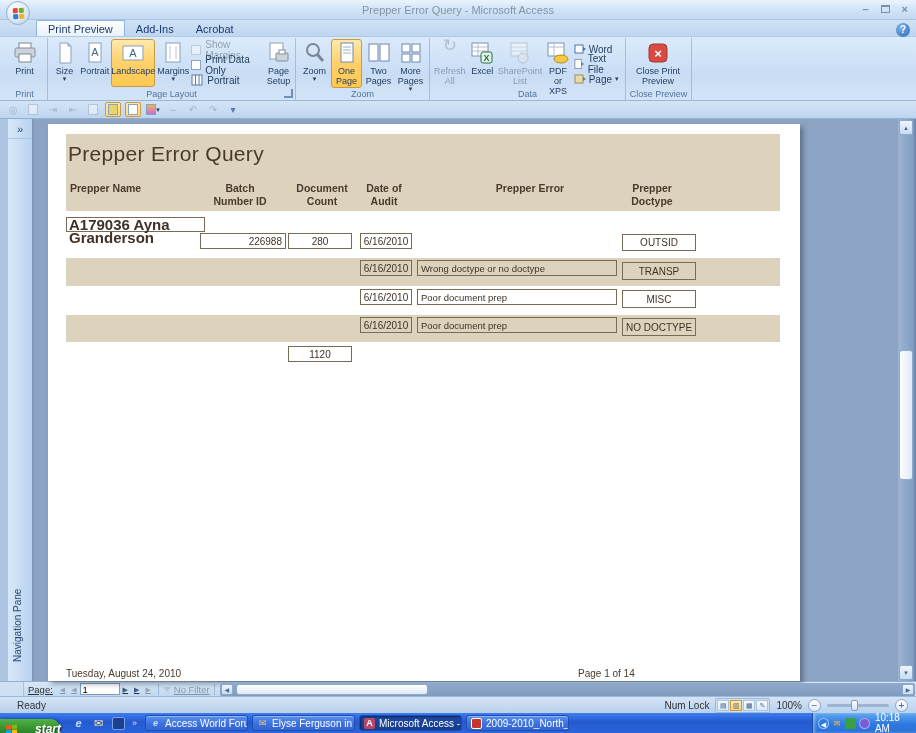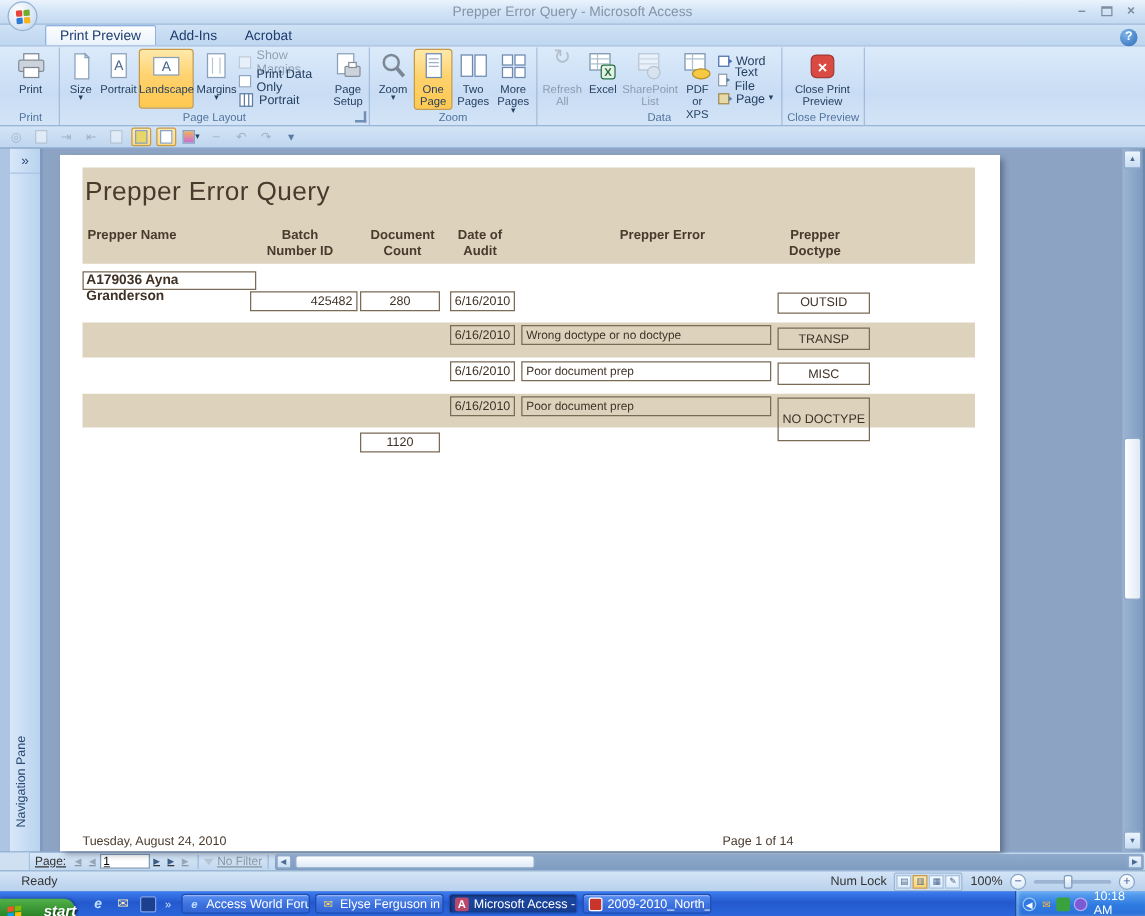--- a/index.html
+++ b/index.html
@@ -61,21 +61,21 @@
 
   
   .page { position:absolute; left:48px; top:5px; width:752px; height:557px; background:#fff; box-shadow:3px 3px 5px rgba(20,30,50,.4); cursor:zoom-in; }
   .band { position:absolute; left:18px; width:714px; background:#ddd3bd; }
   .rpt-title { position:absolute; left:20px; top:18px; font-size:21px; color:#4a3a2c; letter-spacing:.3px; }
   .hdr { position:absolute; font-size:10.5px; font-weight:bold; color:#4a3a2c; line-height:13px; text-align:center; }
   .cell { position:absolute; border:1px solid #7a6b56; font-size:10px; color:#3f3126; display:flex; align-items:center; }
   .cell.right { justify-content:flex-end; padding-right:3px; }
   .cell.center { justify-content:center; }
   .cell.left { padding-left:3px; font-size:9.5px; }
-  .grpname { position:absolute; left:18px; top:93px; width:139px; height:15px; border:1px solid #7a6b56; font-size:11px; font-weight:bold; color:#3f3126; padding-left:2px; line-height:13px; }
+  .grpname { position:absolute; left:18px; top:93px; width:139px; height:15px; border:1px solid #7a6b56; font-size:15px; font-weight:bold; color:#3f3126; padding-left:2px; line-height:13px; }
   .rpt-footer { position:absolute; font-size:10px; color:#4a3a2c; top:544px; }
 
   
   .vscroll { position:absolute; right:2px; top:0; width:16px; height:100%; background:linear-gradient(90deg,#9db5d3,#7e9cc0); }
   .varrow { position:absolute; left:1px; width:14px; height:15px; background:linear-gradient(#eef5fd,#c7dcf3); border:1px solid #8fa9c9; border-radius:2px; font-size:6px; color:#4a6a94; text-align:center; line-height:14px; cursor:pointer; }
   .vthumb { position:absolute; left:1px; top:231px; width:14px; height:130px; background:linear-gradient(90deg,#fdfefe,#dfeaf6); border:1px solid #8fa9c9; border-radius:3px; cursor:grab; }
 
   
   .recordnav { height:15px; background:linear-gradient(#d8e8f8,#c2d8ef); border-top:1px solid #8fb0d6; display:flex; align-items:center; font-size:9.5px; color:#333;text-decoration:underline; }
   .rn-corner { width:24px; height:100%; background:#cfe0f3; border-right:1px solid #a8c2e0; }
@@ -383,38 +383,38 @@
       <div>Audit</div>
     </div>
     <div class="hdr" style="left:382px;top:58px;width:200px;">Prepper Error</div>
     <div class="hdr" style="left:554px;top:58px;width:100px;">
       <div>Prepper</div>
       <div>Doctype</div>
     </div>
 
     <div class="grpname">A179036 Ayna Granderson</div>
 
-    <div class="cell right" style="left:152px;top:109px;width:86px;height:16px;">425482</div>
+    <div class="cell right" style="left:152px;top:109px;width:86px;height:16px;">226988</div>
     <div class="cell center" style="left:240px;top:109px;width:64px;height:16px;">280</div>
     <div class="cell center" style="left:312px;top:109px;width:52px;height:16px;">6/16/2010</div>
     <div class="cell center" style="left:574px;top:110px;width:74px;height:17px;">OUTSID</div>
 
     <div class="band" style="top:134px;height:28px;"></div>
     <div class="cell center" style="left:312px;top:136px;width:52px;height:16px;">6/16/2010</div>
     <div class="cell left" style="left:369px;top:136px;width:200px;height:16px;">Wrong doctype or no doctype</div>
     <div class="cell center" style="left:574px;top:138px;width:74px;height:18px;">TRANSP</div>
 
     <div class="cell center" style="left:312px;top:165px;width:52px;height:16px;">6/16/2010</div>
     <div class="cell left" style="left:369px;top:165px;width:200px;height:16px;">Poor document prep</div>
     <div class="cell center" style="left:574px;top:166px;width:74px;height:18px;">MISC</div>
 
     <div class="band" style="top:191px;height:27px;"></div>
     <div class="cell center" style="left:312px;top:193px;width:52px;height:16px;">6/16/2010</div>
     <div class="cell left" style="left:369px;top:193px;width:200px;height:16px;">Poor document prep</div>
-    <div class="cell center" style="left:574px;top:194px;width:74px;height:35px;">NO DOCTYPE</div>
+    <div class="cell center" style="left:574px;top:194px;width:74px;height:18px;">NO DOCTYPE</div>
 
     <div class="cell center" style="left:240px;top:222px;width:64px;height:16px;">1120</div>
 
     <div class="rpt-footer" style="left:18px;">Tuesday, August 24, 2010</div>
     <div class="rpt-footer" style="left:530px;">Page 1 of 14</div>
   </div>
 
   <div class="vscroll">
     <div class="varrow" style="top:1px;">▲</div>
     <div class="vthumb"></div>

